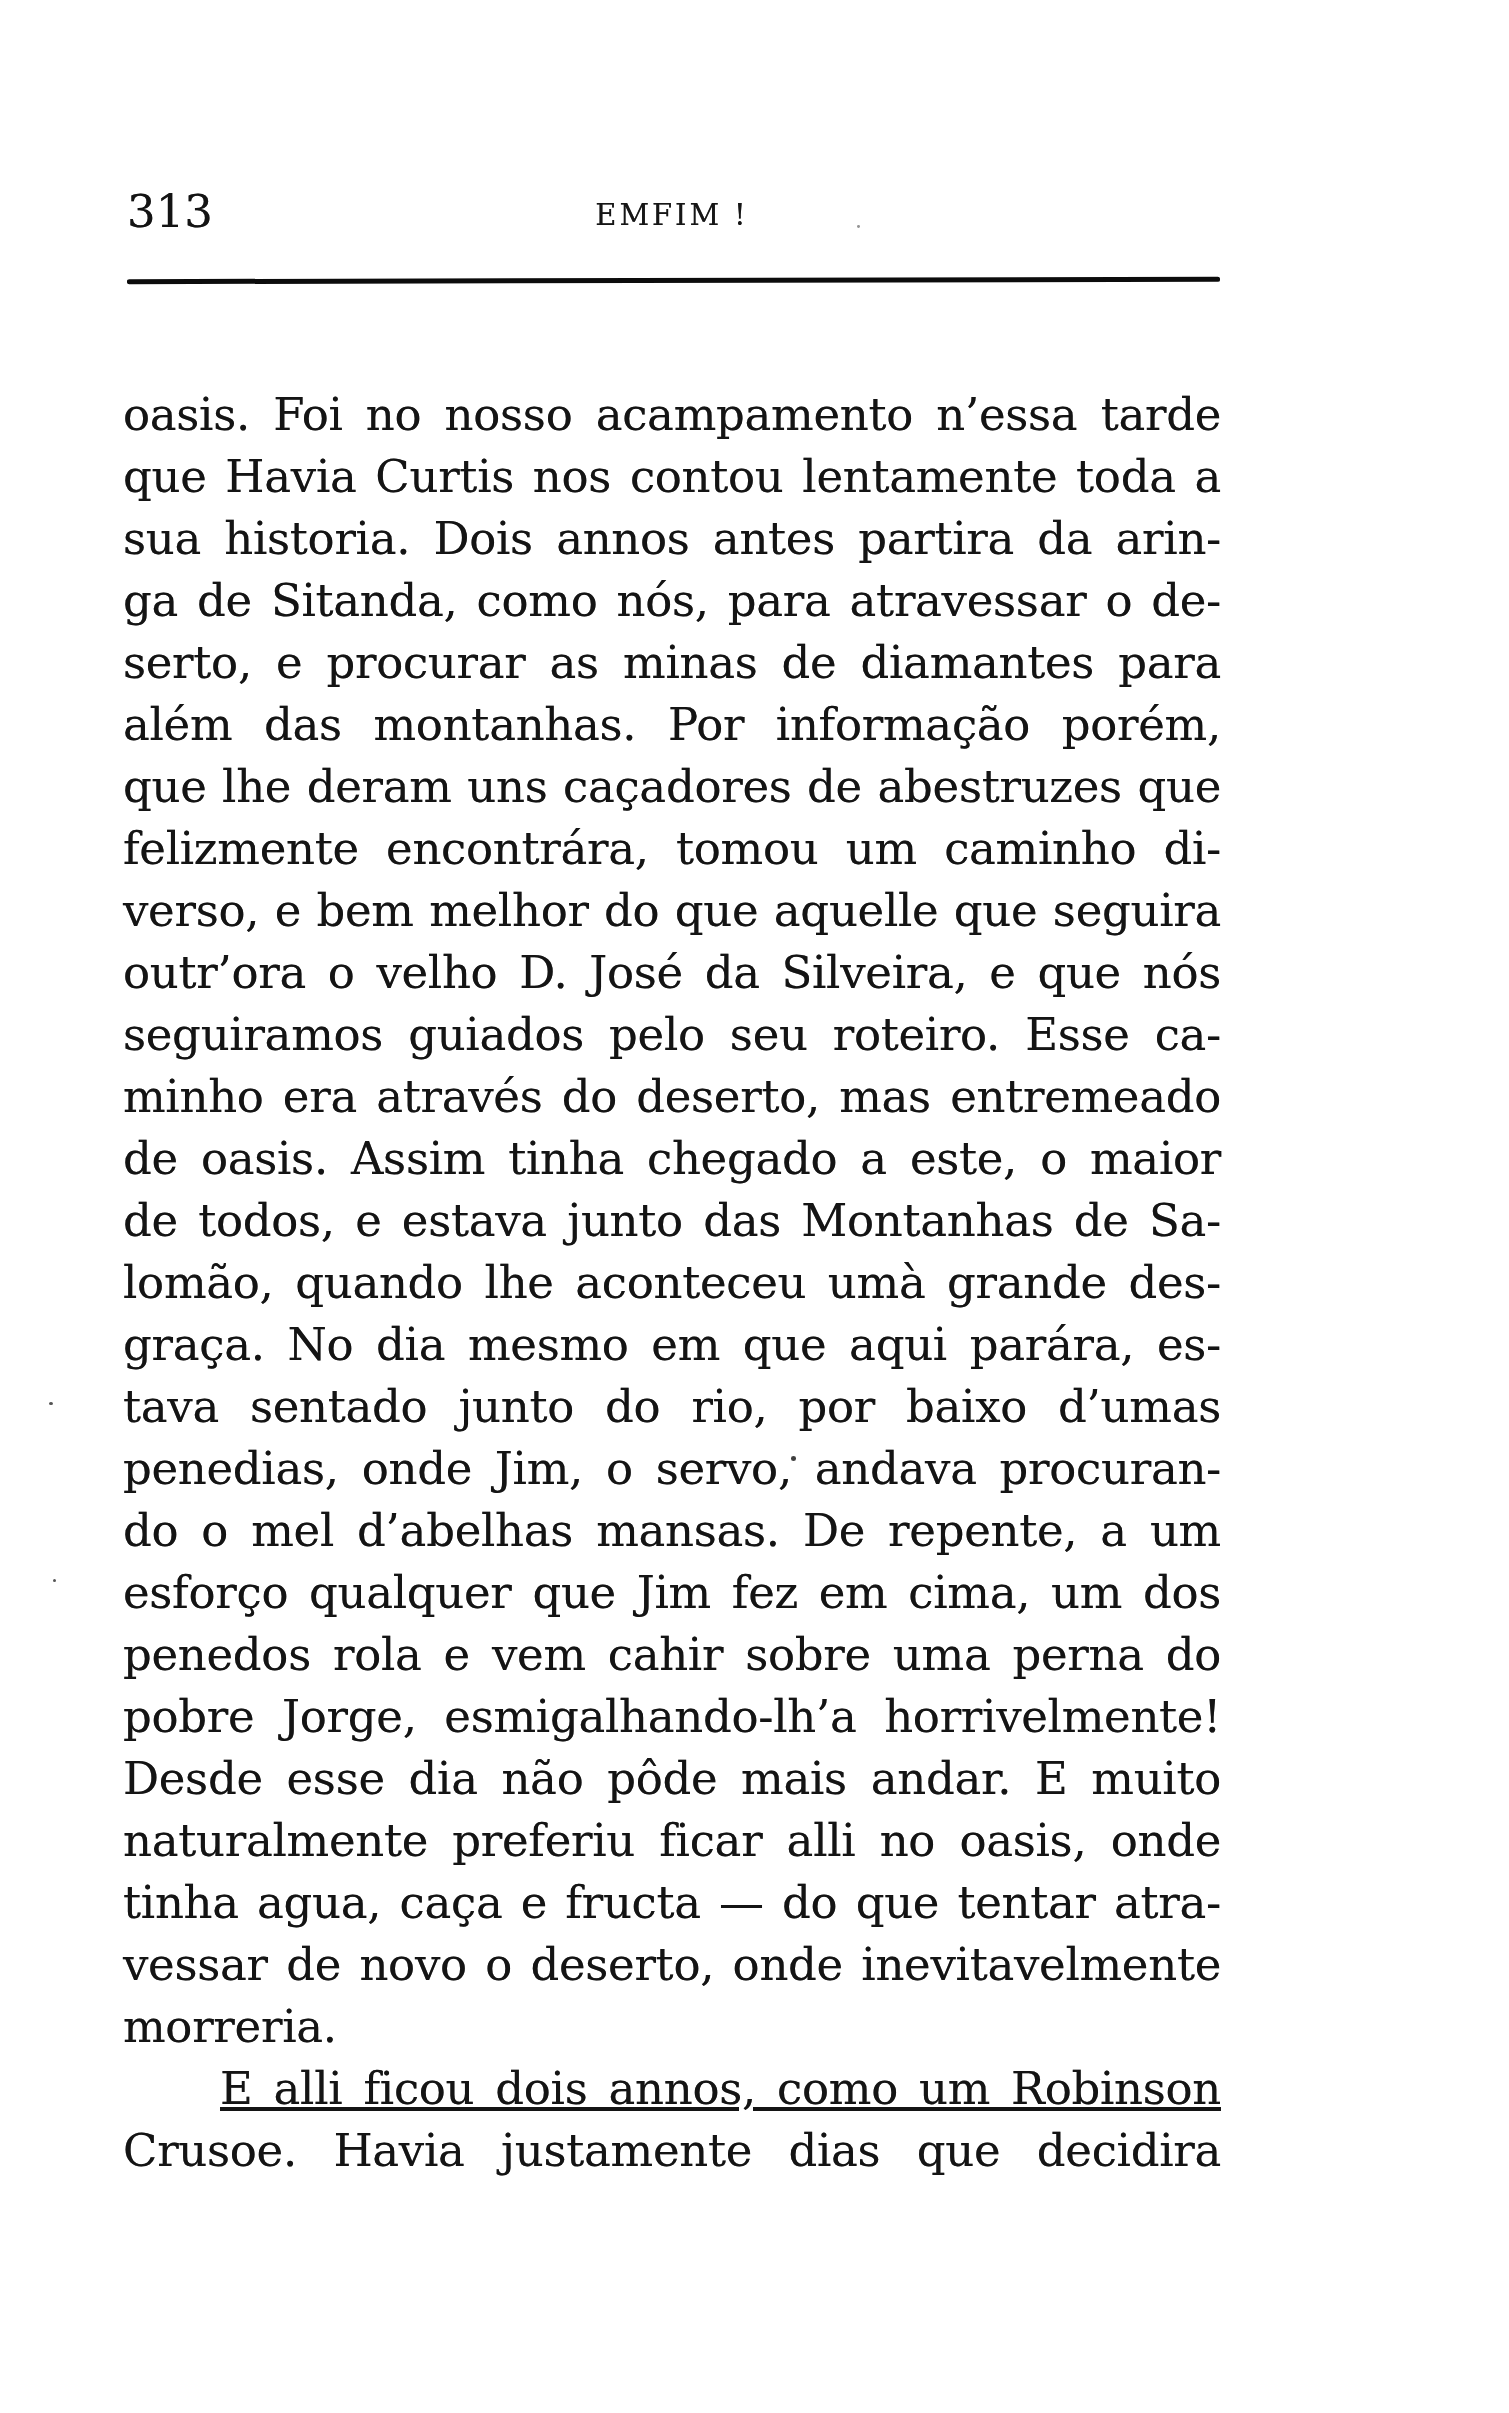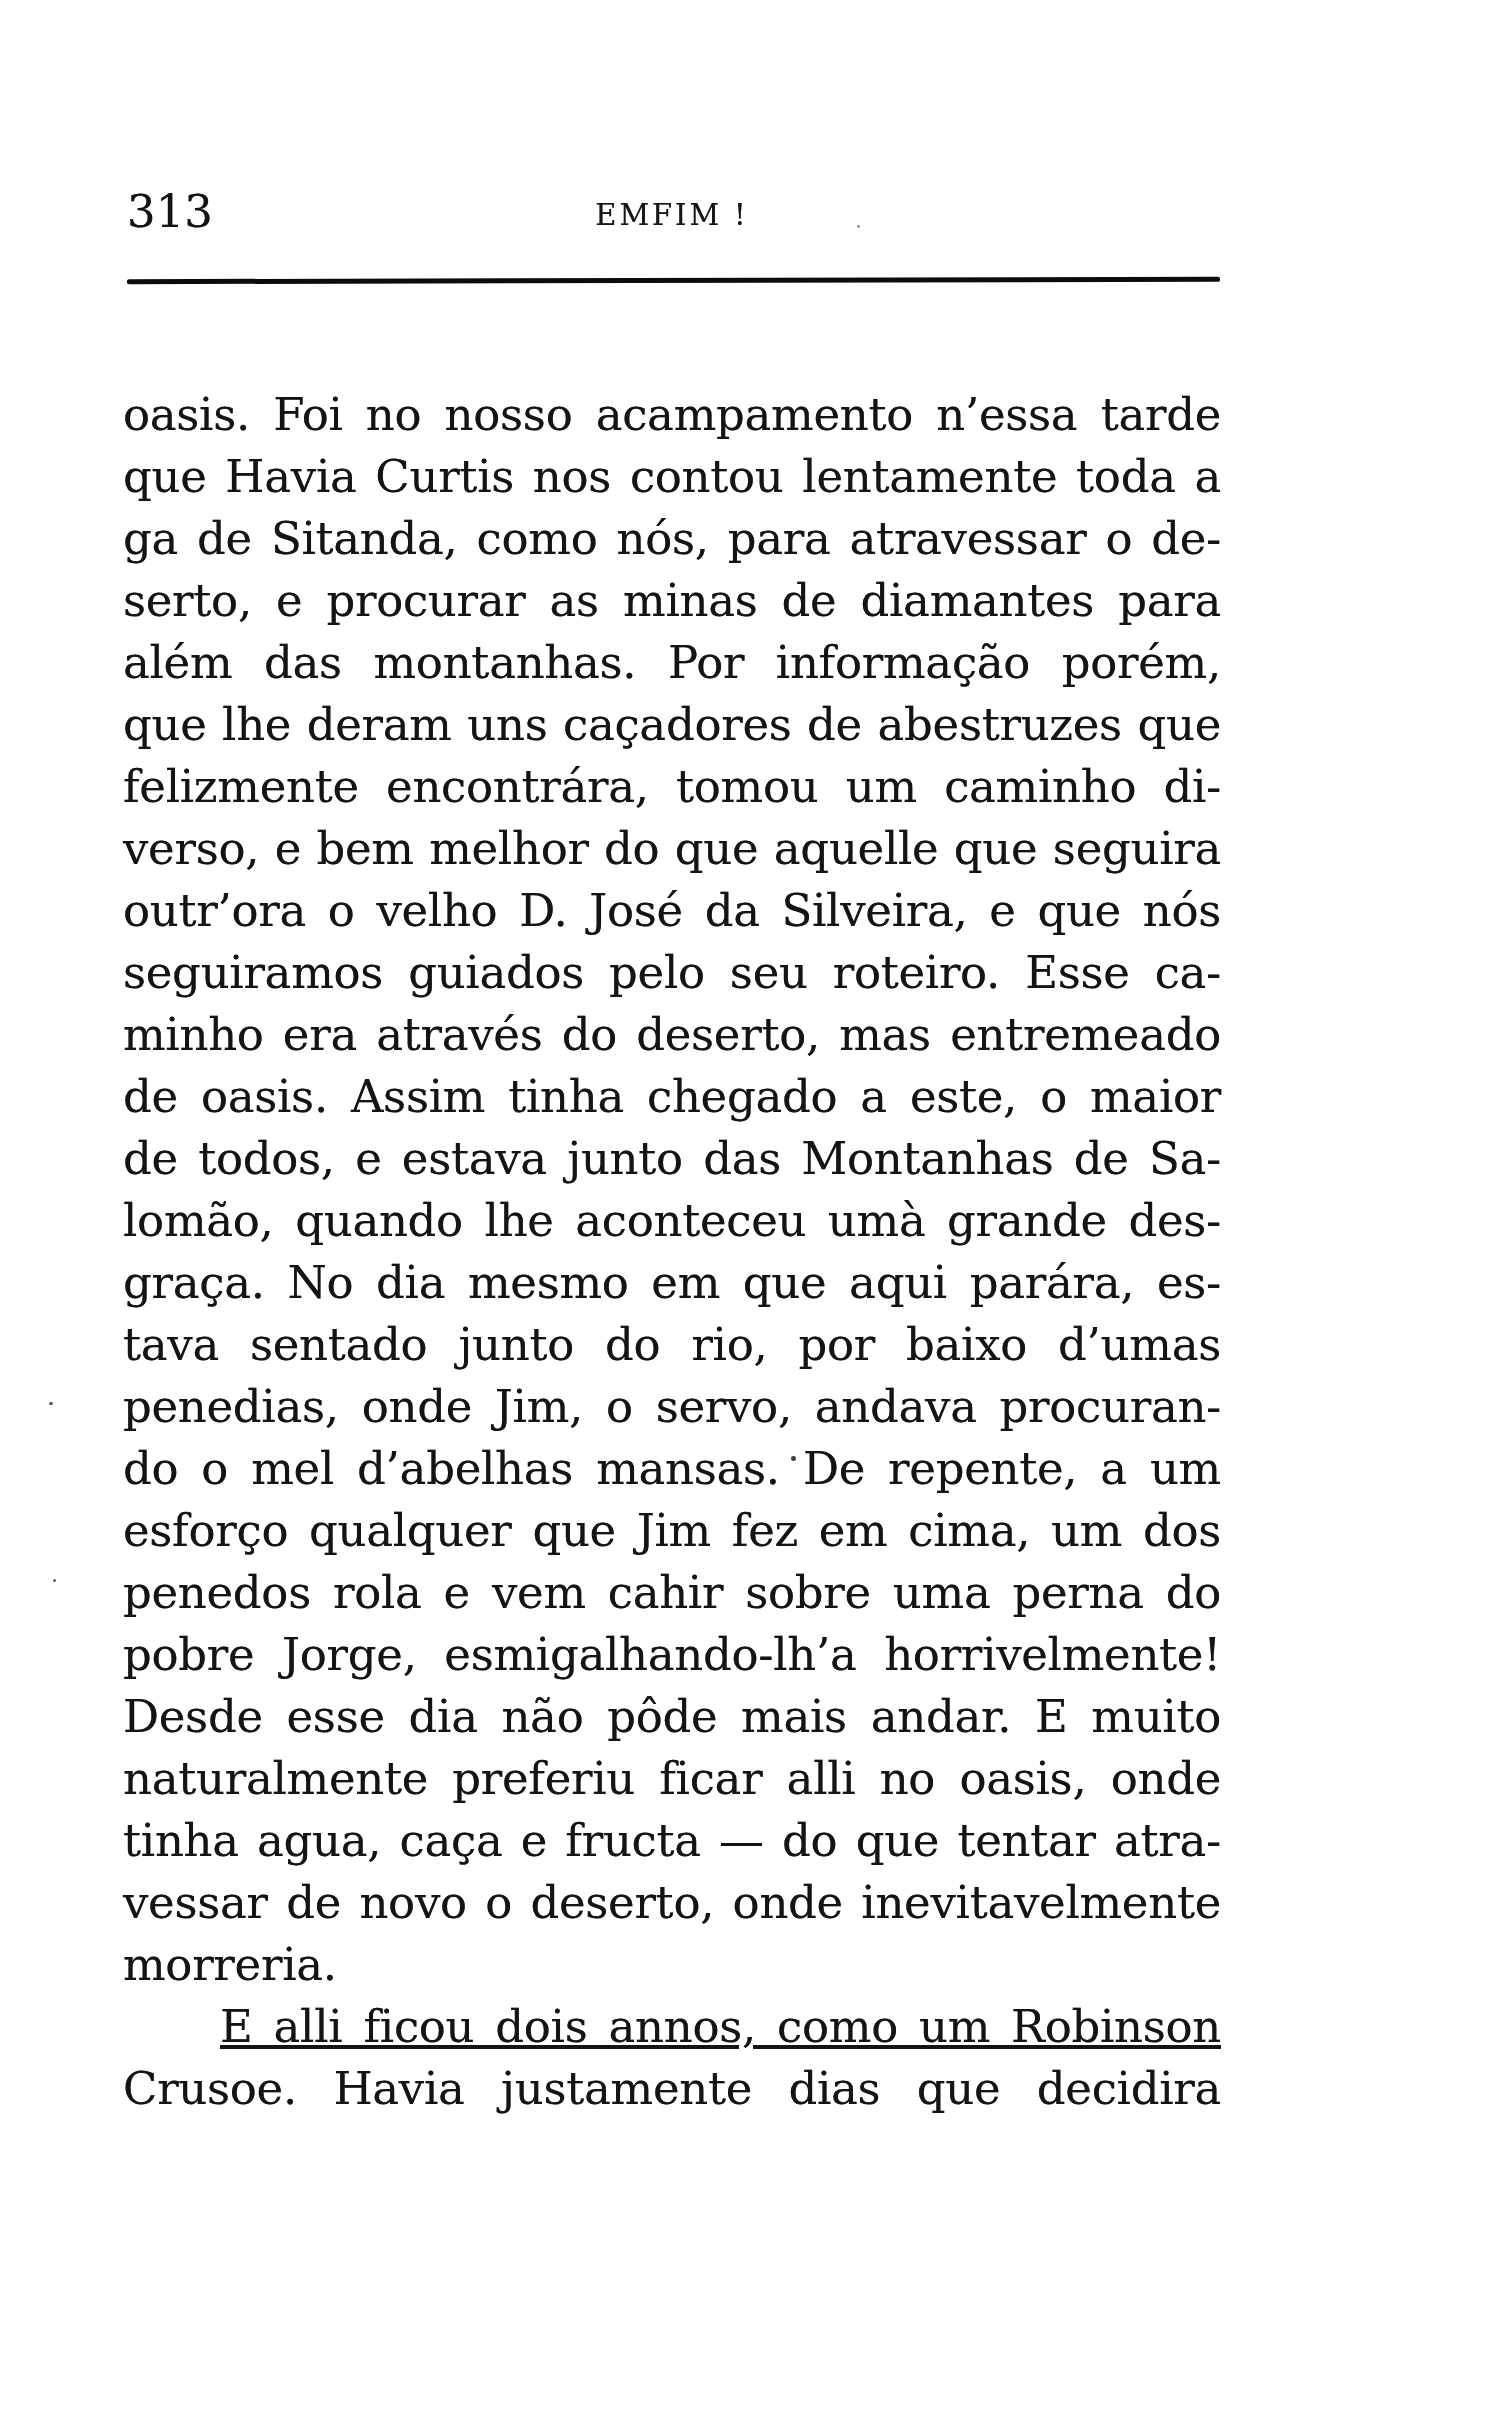--- a/index.html
+++ b/index.html
@@ -111,20 +111,21 @@
   <div class="running-header">
     <div class="header-title">EMFIM !</div>
     <div class="page-number">313</div>
   </div>
 
   <div class="header-rule"></div>
 
   <div class="text-block">
     <div class="ln">oasis. Foi no nosso acampamento n’essa tarde</div>
     <div class="ln">que Havia Curtis nos contou lentamente toda a</div>
+    <div class="ln">sua historia. Dois annos antes partira da arin-</div>
     <div class="ln">ga de Sitanda, como nós, para atravessar o de-</div>
     <div class="ln">serto, e procurar as minas de diamantes para</div>
     <div class="ln">além das montanhas. Por informação porém,</div>
     <div class="ln">que lhe deram uns caçadores de abestruzes que</div>
     <div class="ln">felizmente encontrára, tomou um caminho di-</div>
     <div class="ln">verso, e bem melhor do que aquelle que seguira</div>
     <div class="ln">outr’ora o velho D. José da Silveira, e que nós</div>
     <div class="ln">seguiramos guiados pelo seu roteiro. Esse ca-</div>
     <div class="ln">minho era através do deserto, mas entremeado</div>
     <div class="ln">de oasis. Assim tinha chegado a este, o maior</div>

